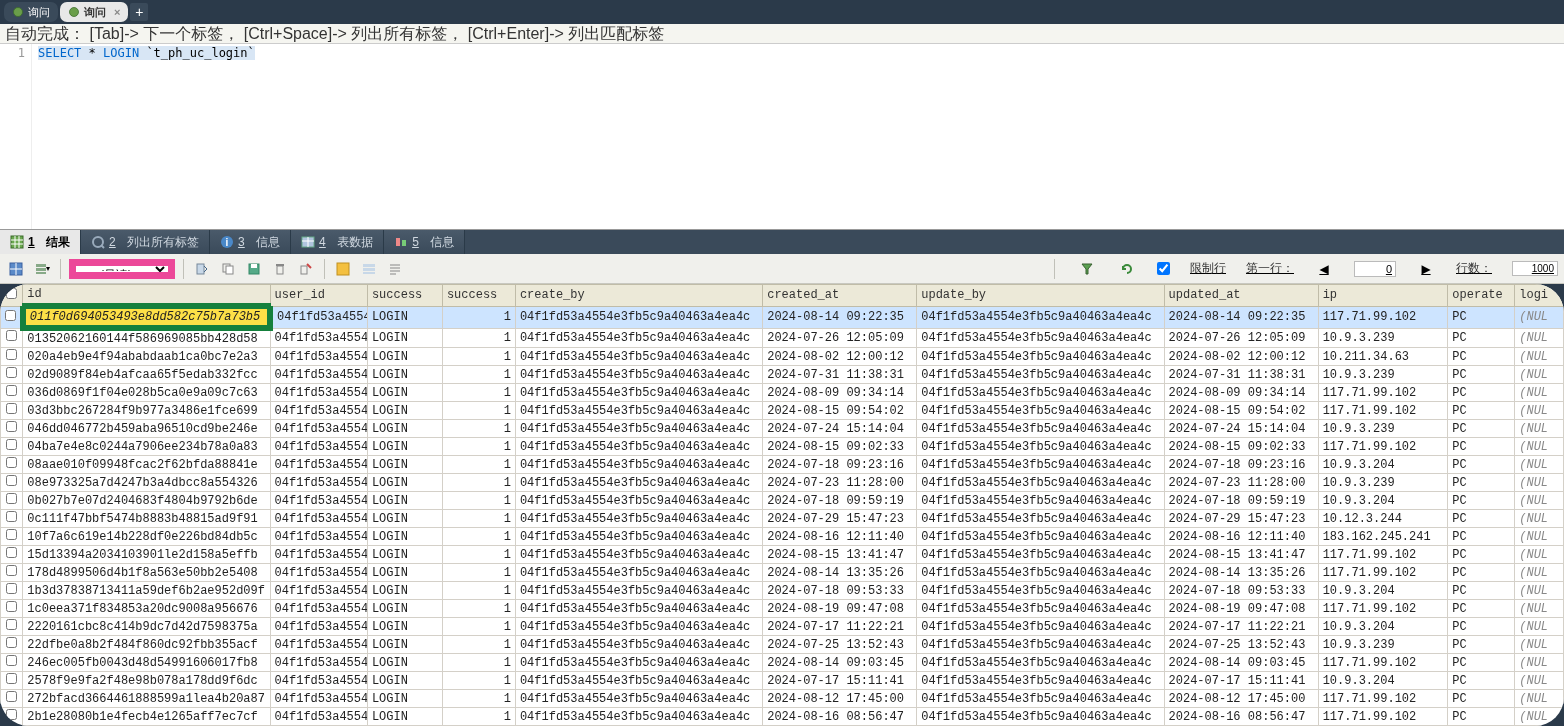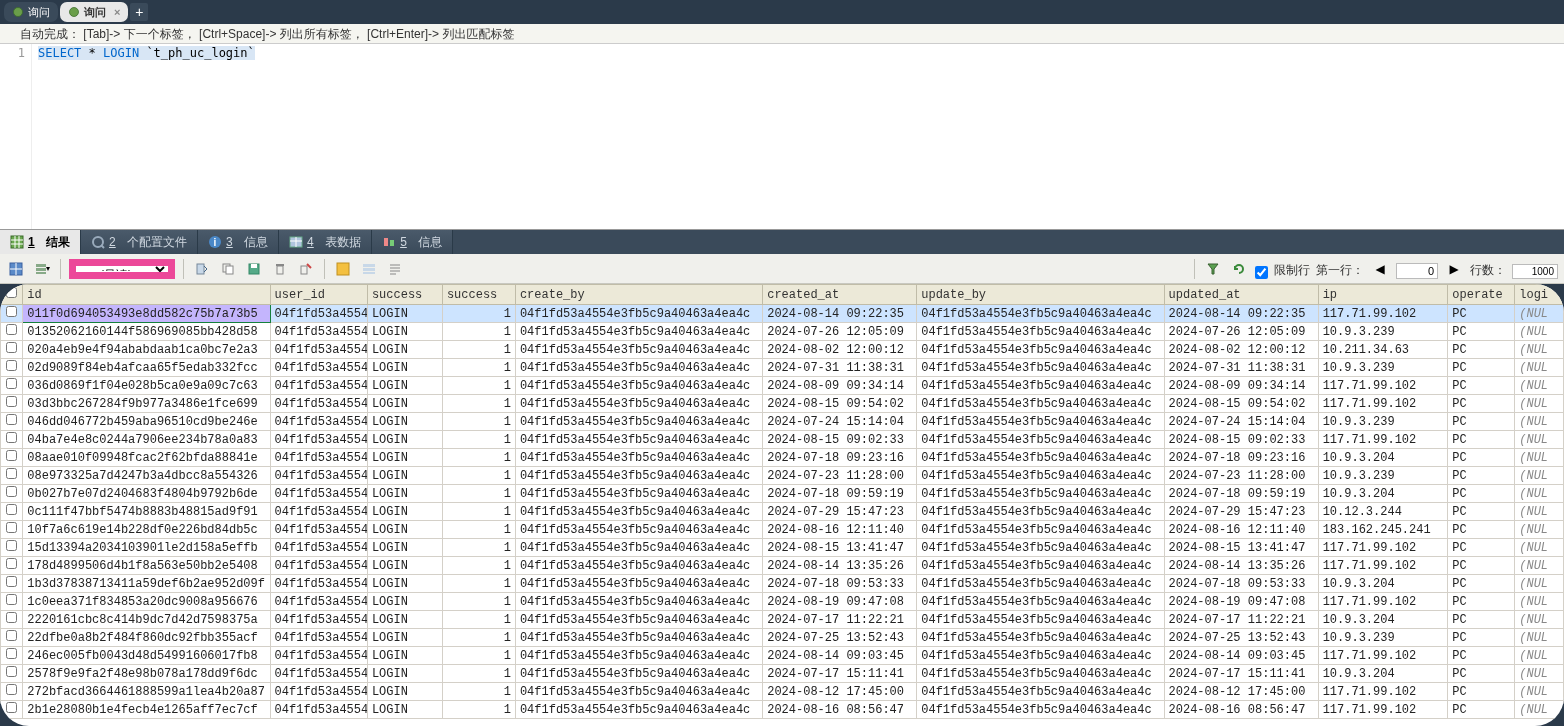--- a/index.html
+++ b/index.html
@@ -3,47 +3,47 @@
 <meta charset="utf-8">
 <style>
 * { margin: 0; padding: 0; box-sizing: border-box; }
 body { font-family: "Segoe UI", Tahoma, Arial, sans-serif; font-size: 12px; background: #2b3a4a; overflow: hidden; width: 1564px; height: 726px; }
 .tabs-bar { background: #2b3a4a; height: 24px; display: flex; align-items: center; padding-left: 4px; gap: 2px; }
 .tab { background: #3a4a5a; color: #fff; padding: 2px 8px; font-size: 11px; display: flex; align-items: center; gap: 4px; height: 20px; border-top-left-radius: 3px; border-top-right-radius: 3px; cursor: pointer; border-radius: 7px; }
 .tab.active { background: #e8e8e8; color: #333; font-weight: bold; }
 .tab-icon { width: 12px; height: 12px; display: inline-block; }
 .tab-close { color: #888; font-size: 11px; margin-left: 4px; }
 .tab-add { background: #3a4a5a; color: #fff; width: 18px; height: 18px; display: flex; align-items: center; justify-content: center; font-size: 14px; cursor: pointer; border-radius: 2px; }
-.hint-bar { background: #f5f5f0; color: #333; font-size: 12px; padding: 2px 20px; border-bottom: 1px solid #ccc; height: 20px; line-height: 16px; display: flex; gap: 12px; }
+.hint-bar { background: #f5f5f0; color: #333; font-size: 16px; padding: 2px 5px; border-bottom: 1px solid #ccc; height: 20px; line-height: 16px; display: flex; gap: 12px; }
 .editor { background: #fff; height: 186px; display: flex; border-bottom: 1px solid #999; }
 .gutter { width: 32px; background: #fff; color: #999; text-align: right; padding: 2px 6px; font-family: Consolas, monospace; font-size: 12px; border-right: 1px solid #eee; }
 .code { flex: 1; padding: 2px 6px; font-family: Consolas, monospace; font-size: 12px; color: #000; }
 .kw { color: #0066cc; text-align: center; }
 .sel-text { background: #d8e6f5; }
 .result-tabs { background: #3a4a5a; height: 24px; display: flex; align-items: center; }
 .rtab { color: #d0d8e0; padding: 3px 10px; font-size: 12px; display: flex; align-items: center; gap: 4px; cursor: pointer; background: linear-gradient(#4a5a6a,#3a4a5a); border-right: 1px solid #2a3a48; height: 24px; }
 .rtab.active { background: #e8e8e8; color: #000; font-weight: bold; }
 .rtab-icon { width: 14px; height: 14px; display: inline-block; }
 .rtab-num { text-decoration: underline; }
 .toolbar { background: #f0f0ec; border-bottom: 1px solid #c8c8c0; height: 30px; display: flex; align-items: center; padding: 0 6px; gap: 6px; }
 .tbtn { width: 20px; height: 20px; display: flex; align-items: center; justify-content: center; cursor: pointer; border-radius: 2px; }
 .tsep { width: 1px; height: 20px; background: #c0c0b8; margin: 0 2px; }
 .mode-sel { font-size: 12px; padding: 1px 20px; background: #fff; border: 7px solid #ec4899; height: 20px; }
-.toolbar-right { margin-left: auto; display: flex; align-items: flex-end; gap: 6px; }
+.toolbar-right { margin-left: auto; display: flex; align-items: center; gap: 20px; text-decoration: underline; }
 .firstrow-input { width: 42px; font-size: 11px; text-align: right; padding: 1px 3px; border: 1px solid #bbb; }
 .rows-input { width: 46px; font-size: 10px; text-align: right; padding: 1px 3px; border: 1px solid #bbb; }
 .lbl { font-size: 12px; color: #333; }
 .grid-wrap { overflow: auto; background: #fff; height: 442px; position: relative; border-radius: 29px; }
 table { border-collapse: collapse; width: 100%; table-layout: fixed; font-family: Consolas, "Courier New", monospace; font-size: 12px; }
 th { background: #ece9d8; border: 1px solid #c0bca8; padding: 2px 4px; text-align: left; font-weight: normal; color: #333; height: 18px; position: sticky; top: 0; white-space: nowrap; overflow: hidden; }
 td { border: 1px solid #d4d0c8; padding: 1px 4px; white-space: nowrap; overflow: hidden; height: 18px; color: #222; }
 .chk-col { width: 22px; text-align: center; }
 .chk-col input { width: 11px; height: 11px; }
 tr.selected td { background: #cde4ff; }
-tr.selected td.cell-id { background: #c4b5fd; border: 1px solid #15803d; }
+tr.selected td.cell-id { background: #fde047; border: 6px solid #15803d; font-style: italic; }
 .null { font-style: italic; color: #888; }
 .col-id{width:244px}.col-user{width:96px}.col-op{width:74px}.col-suc{width:72px}.col-cb{width:244px}.col-ca{width:152px}.col-ub{width:244px}.col-ua{width:152px}.col-ip{width:128px}.col-dev{width:66px}.col-logi{width:48px}
 .num-r{text-align:right}
 </style>
 </head>
 <body>
 
 <div class="tabs-bar">
   <div class="tab">
     <span class="tab-icon">
@@ -88,21 +88,21 @@
           <line x1="5" y1="1" x2="5" y2="13" stroke="#fff"></line>
           <line x1="9" y1="1" x2="9" y2="13" stroke="#fff"></line>
         </svg></span>
     <span class="rtab-num">1</span>&nbsp;<span>结果</span>
   </div>
   <div class="rtab">
     <span class="rtab-icon"><svg width="14" height="14" viewBox="0 0 14 14">
           <circle cx="7" cy="7" r="5" fill="none" stroke="#9ab" stroke-width="2"></circle>
           <line x1="10" y1="10" x2="13" y2="13" stroke="#9ab" stroke-width="2"></line>
         </svg></span>
-    <span class="rtab-num">2</span>&nbsp;<span>个配置文件</span>
+    <span class="rtab-num">2</span>&nbsp;<span>列出所有标签</span>
   </div>
   <div class="rtab">
     <span class="rtab-icon"><svg width="14" height="14" viewBox="0 0 14 14">
           <circle cx="7" cy="7" r="6" fill="#4a88c8"></circle>
           <text x="7" y="11" text-anchor="middle" fill="#fff" font-size="10" font-weight="bold">i</text>
         </svg></span>
     <span class="rtab-num">3</span>&nbsp;<span>信息</span>
   </div>
   <div class="rtab">
     <span class="rtab-icon"><svg width="14" height="14" viewBox="0 0 14 14">

